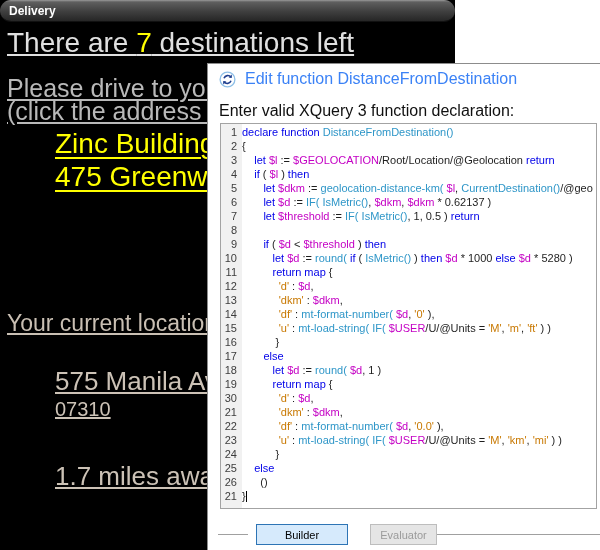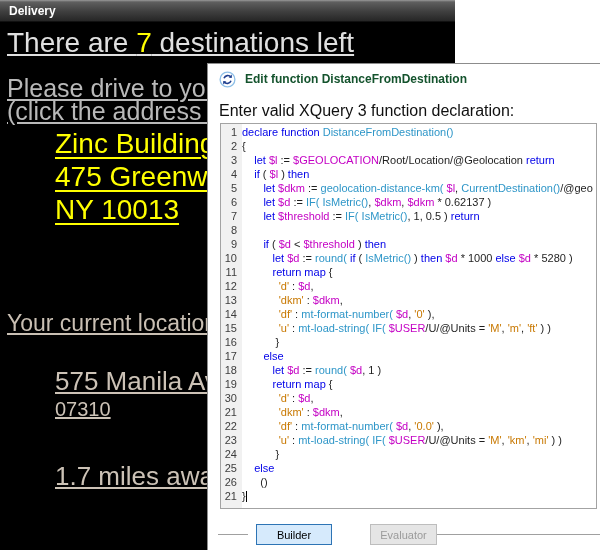--- a/index.html
+++ b/index.html
@@ -4,21 +4,21 @@
 <style>
   * { margin:0; padding:0; box-sizing:border-box; }
   html,body { width:600px; height:550px; overflow:hidden; background:#ffffff;
               font-family:"Liberation Sans", sans-serif; }
 
   
   .delivery-window { position:absolute; left:0; top:0; width:455px; height:550px;
                      background:#000; z-index:1; }
   .delivery-titlebar { position:absolute; left:0; top:0; width:100%; height:22px;
       background:linear-gradient(#9a9a9a 0px, #5f5f5f 2px, #3f3f3f 55%, #262626 100%);
-      border-bottom:1px solid #111; display:flex; align-items:center; }
+      border-bottom:1px solid #111; display:flex; align-items:center;border-radius:11px; }
   .delivery-titlebar span { color:#fff; font-weight:bold; font-size:12px; padding-left:9px; }
   .dv-text { position:absolute; white-space:nowrap;text-decoration:underline; }
   .dv-line1 { left:7px; top:27px; font-size:28px; color:#e0e0e0; }
   .dv-line1 .hl { color:#ffff00; }
   .dv-line2 { left:7px; top:74px;  font-size:25px; color:#b9b9b9; }
   .dv-line3 { left:7px; top:97px;  font-size:25px; color:#b9b9b9; }
   .dv-addr  { left:55px; font-size:28px; color:#ffff00; text-decoration:underline;
               text-decoration-thickness:2px; text-underline-offset:4px; cursor:pointer; }
   .dv-addr1 { top:128px; } .dv-addr2 { top:161px; } .dv-addr3 { top:194px; }
   .dv-loclabel { left:7px; top:310px; font-size:23px; color:#c9bfb3; }
@@ -26,21 +26,21 @@
   .dv-loc2 { left:55px; top:398px; font-size:20px; color:#ccc2b6; }
   .dv-dist { left:55px; top:461px; font-size:26px; color:#ccc2b6; }
 
   
   .dialog { position:absolute; left:207px; top:63px; width:393px; height:487px;
             background:#ffffff; border-top:1px solid #8c8c8c; border-left:1px solid #8c8c8c;
             z-index:5; }
   .dialog-title-row { position:absolute; left:0; top:0; width:100%; height:30px;
                       display:flex; align-items:center; padding-left:11px; }
   .dialog-icon { width:17px; height:17px; margin-right:9px; flex:0 0 auto; }
-  .dialog-title { font-size:12px; color:#14532d;font-weight:bold; }
+  .dialog-title { font-size:16px; color:#3b82f6; }
   .dialog-label { position:absolute; left:11px; top:38px; font-size:16px; color:#101010; }
 
   .code-editor { position:absolute; left:12px; top:59px; width:377px; height:386px;
                  background:#fff; border:1px solid #a3a3a3; overflow:hidden; cursor:text; }
   .gutter-bg { position:absolute; left:0; top:0; width:21px; height:100%;
                background:#f1f1f1; }
   .code-lines { position:absolute; left:0; top:1px; width:100%;
                 font-family:"Liberation Sans", sans-serif; font-size:11px; line-height:14px; }
   .code-line { display:flex; white-space:pre; }
   .ln { flex:0 0 21px; text-align:right; padding-right:5px; color:#3c3c3c; }
@@ -52,38 +52,37 @@
   .tok-plain { color:#1e1e1e; }
   .caret { display:inline-block; width:1px; height:11px; background:#000;
            vertical-align:-2px; }
 
   .divider { position:absolute; height:1px; background:#a0a0a0; top:470px; }
   .divider-left  { left:10px;  width:30px; }
   .divider-right { left:217px; width:176px; }
 
   .btn { position:absolute; top:460px; height:21px; font-size:11px;
          font-family:"Liberation Sans", sans-serif; }
-  .btn-builder { left:48px; width:76px; background:#d6eafc; border:1px solid #2d74b5;
+  .btn-builder { left:48px; width:92px; background:#d6eafc; border:1px solid #2d74b5;
                  color:#000; cursor:pointer; }
   .btn-evaluator { left:133px; width:67px; background:#e5e5e5; border:1px solid #bdbdbd;
                    color:#9b9b9b;margin-left:29px; }
 </style>
 </head>
 <body>
 
 <div class="delivery-window">
   <div class="delivery-titlebar">
     <span>Delivery</span>
   </div>
   <div class="dv-text dv-line1"><span>There are </span><span class="hl">7</span><span> destinations left</span></div>
   <div class="dv-text dv-line2">Please drive to your</div>
   <div class="dv-text dv-line3">(click the address to</div>
   <div class="dv-text dv-addr dv-addr1">Zinc Building</div>
   <div class="dv-text dv-addr dv-addr2">475 Greenwic</div>
-  <div class="dv-text dv-addr dv-addr3">NY 10013</div>
   <div class="dv-text dv-loclabel">Your current location</div>
   <div class="dv-text dv-loc1">575 Manila Av</div>
   <div class="dv-text dv-loc2">07310</div>
   <div class="dv-text dv-dist">1.7 miles awa</div>
 </div>
 
 <div class="dialog">
   <div class="dialog-title-row">
     <svg class="dialog-icon" viewBox="0 0 17 17">
       <circle cx="8.5" cy="8.5" r="7.4" fill="none" stroke="#8fc0e8" stroke-width="1.3"></circle>

